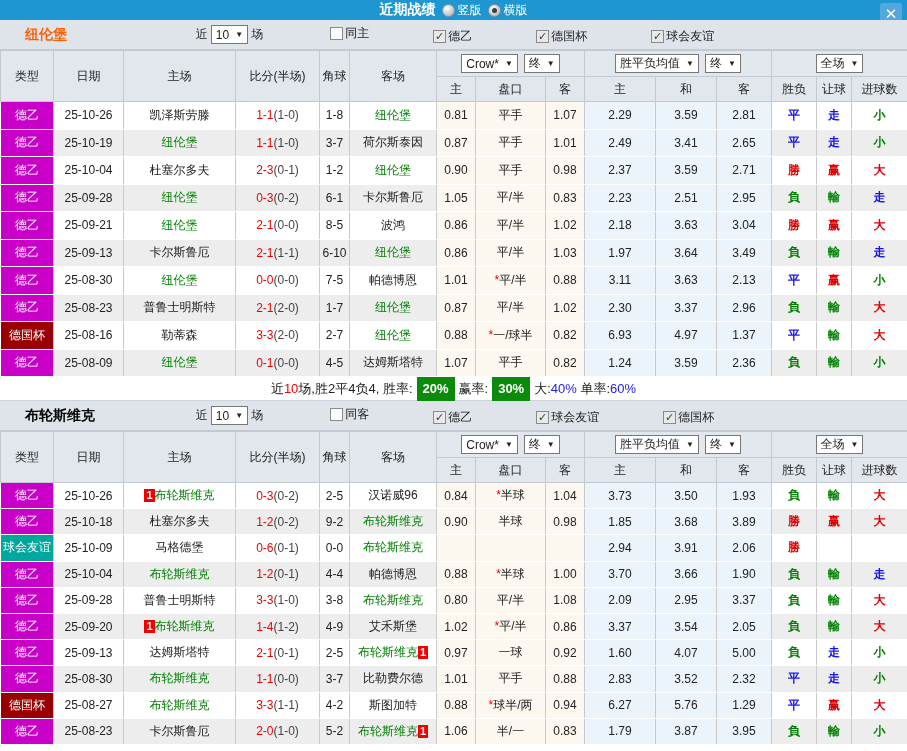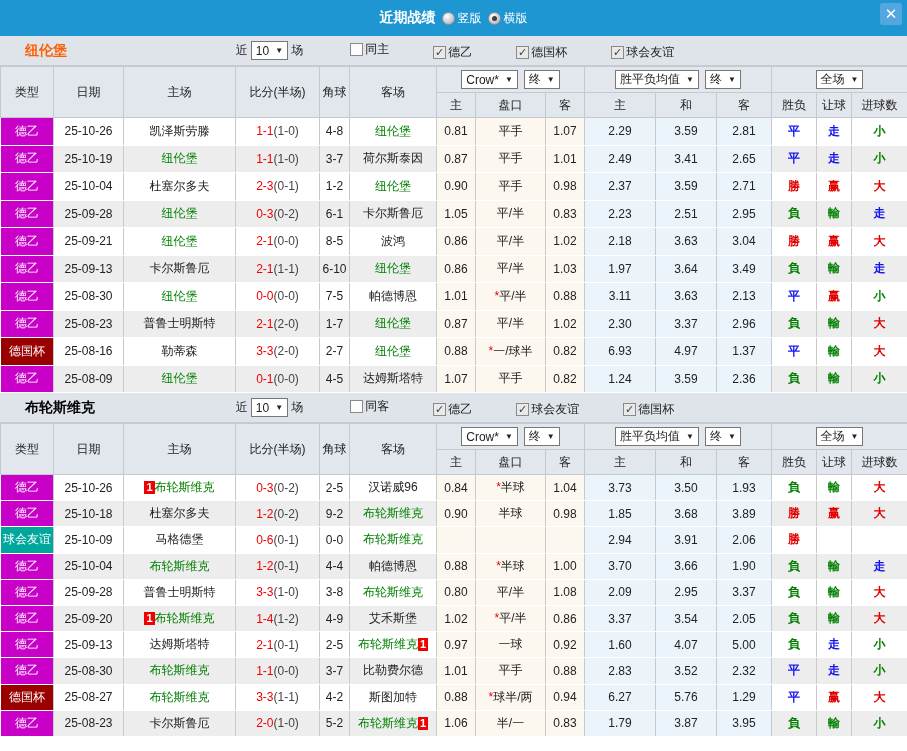--- a/index.html
+++ b/index.html
@@ -1,37 +1,37 @@
 <!DOCTYPE html>
 <html><head>
 <meta charset="utf-8">
 <style>
   * { margin:0; padding:0; box-sizing:border-box; }
   html,body { background:#fff; }
   body { font-family:"Liberation Sans","DejaVu Sans",sans-serif; font-size:12px; color:#222; }
   .app { width:907px; height:751px; overflow:hidden; background:#fff; position:relative; }
 
   
-  .titlebar { height:36px; background:#1e96d2; display:flex; align-items:center; justify-content:center; position:relative; color:#fff; }
+  .titlebar { height:20px; background:#1e96d2; display:flex; align-items:center; justify-content:center; position:relative; color:#fff; }
   .titlebar .title { font-weight:bold; font-size:14px; }
   .tb-radio { display:inline-flex; align-items:center; margin-left:6px; cursor:pointer; }
   .radio-circle { width:13px; height:13px; border-radius:50%; background:radial-gradient(circle at 35% 30%, #ffffff, #b9bec4 75%); border:1px solid #8d949c; display:inline-block; position:relative; margin-right:3px; }
   .radio-circle.sel::after { content:""; position:absolute; left:3px; top:3px; width:5px; height:5px; border-radius:50%; background:#3a3f46; }
   .tb-radio span.lbl { font-size:12px; color:#fff; }
   .close-btn { position:absolute; right:5px; top:3px; width:22px; height:22px; background:#54a6de; color:#fff; font-weight:bold; font-size:15px; line-height:22px; text-align:center; border-radius:2px; cursor:pointer; }
 
   
   .filter-row { height:30px; background:#dfe3ea; display:flex; align-items:center; border-bottom:1px solid #c6cad2; position:relative; }
   .team-name { font-size:14px; font-weight:bold; margin-left:25px; }
   .filter-controls { position:absolute; left:0; right:0; display:flex; align-items:center; justify-content:center; pointer-events:none; }
   .filter-controls > * { pointer-events:auto; }
   .filter-controls .txt { margin:0 3px; color:#222; }
   .mini-select { display:inline-flex; align-items:center; background:#fff; border:1px solid #777; padding:1px 4px; height:19px; cursor:pointer; }
   .mini-select .arrow { font-size:8px; margin-left:6px; color:#222; }
-  .chk { display:inline-flex; align-items:center; margin-left:0; cursor:pointer;padding-left:44px; }
+  .chk { display:inline-flex; align-items:center; margin-left:20px; cursor:pointer;padding-left:44px; }
   .chk .box { width:13px; height:13px; border:1px solid #8a8a8a; background:#fcfcfc; display:inline-flex; align-items:center; justify-content:center; font-size:11px; font-weight:bold; color:#3c3c3c; margin-right:2px; }
   .chk .box.checked { background:#e9e9e9; }
 
   
   table { border-collapse:collapse; table-layout:fixed; width:907px; }
   thead td, thead th { background:#e2e6ed; border:1px solid #c3c8d1; text-align:center; font-weight:normal; color:#222; }
   thead tr.hr1 td { height:26px; }
   thead tr.hr2 td { height:25px; }
   .sel-wrap { display:flex; align-items:center; justify-content:center; gap:6px; }
   tbody td { border-right:1px solid #c9c9c9; border-bottom:1px solid #ffffff; text-align:center; overflow:hidden; white-space:nowrap; }
@@ -169,21 +169,21 @@
           <td class="b-sub-let">让球</td>
           <td class="b-sub-goals">进球数</td>
         </tr>
       </thead>
       <tbody>
             <tr>
               <td class="type" style="background: rgb(200, 0, 200);">德乙</td>
               <td>25-10-26</td>
               <td><span>凯泽斯劳滕</span></td>
               <td><span class="score-red">1-1</span><span class="half">(1-0)</span></td>
-              <td>4-8</td>
+              <td>1-8</td>
               <td><span class="team-green">纽伦堡</span></td>
               <td class="odds">0.81</td>
               <td class="odds">平手</td>
               <td class="odds">1.07</td>
               <td class="avg">2.29</td>
               <td class="avg">3.59</td>
               <td class="avg">2.81</td>
               <td class="res" style="color: rgb(20, 20, 238);">平</td>
               <td class="res" style="color: rgb(20, 20, 238);">走</td>
               <td class="res" style="color: rgb(0, 128, 0);">小</td>
@@ -336,20 +336,21 @@
               <td class="odds">0.82</td>
               <td class="avg">1.24</td>
               <td class="avg">3.59</td>
               <td class="avg">2.36</td>
               <td class="res" style="color: rgb(0, 128, 0);">負</td>
               <td class="res" style="color: rgb(0, 128, 0);">輸</td>
               <td class="res" style="color: rgb(0, 128, 0);">小</td>
             </tr>
           </tbody>
     </table>
+    <div class="summary" style="display: block;"><span>近</span><span class="red">10</span><span>场,胜2平4负4, 胜率:</span><span class="rate-badge">20%</span><span>赢率:</span><span class="rate-badge">30%</span><span>大:</span><span class="blue">40%</span><span> 单率:</span><span class="blue">60%</span></div>
   </div>
 
   <div class="section">
     <div class="filter-row">
       <span class="team-name" style="color: rgb(0, 0, 0);">布轮斯维克</span>
       <span class="filter-controls">
         <span class="txt">近</span>
         <span class="mini-select">
           <span>10</span>
           <span class="arrow">▼</span>

